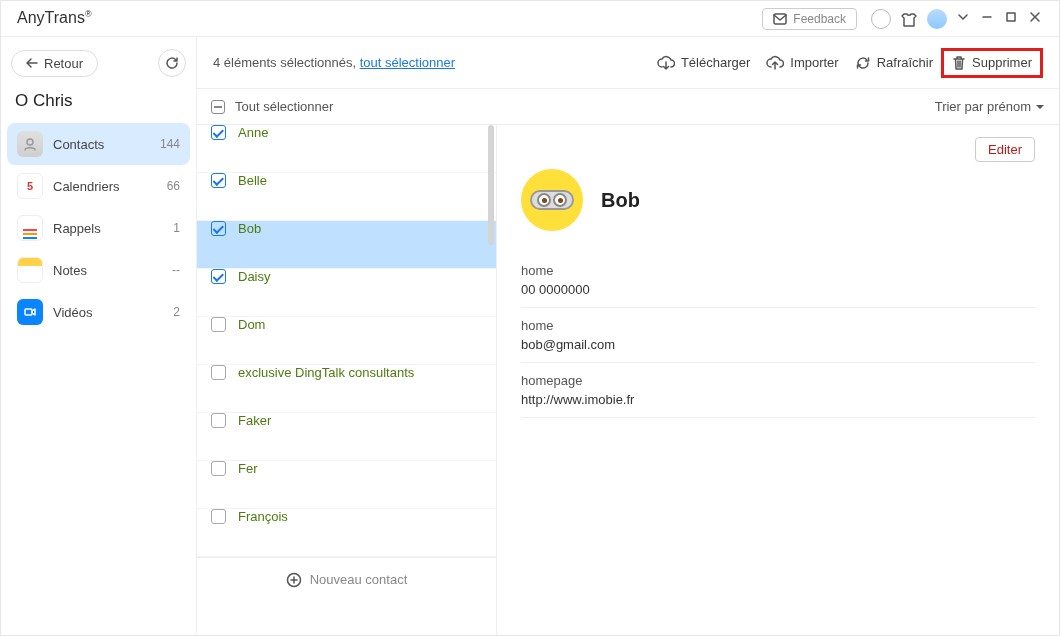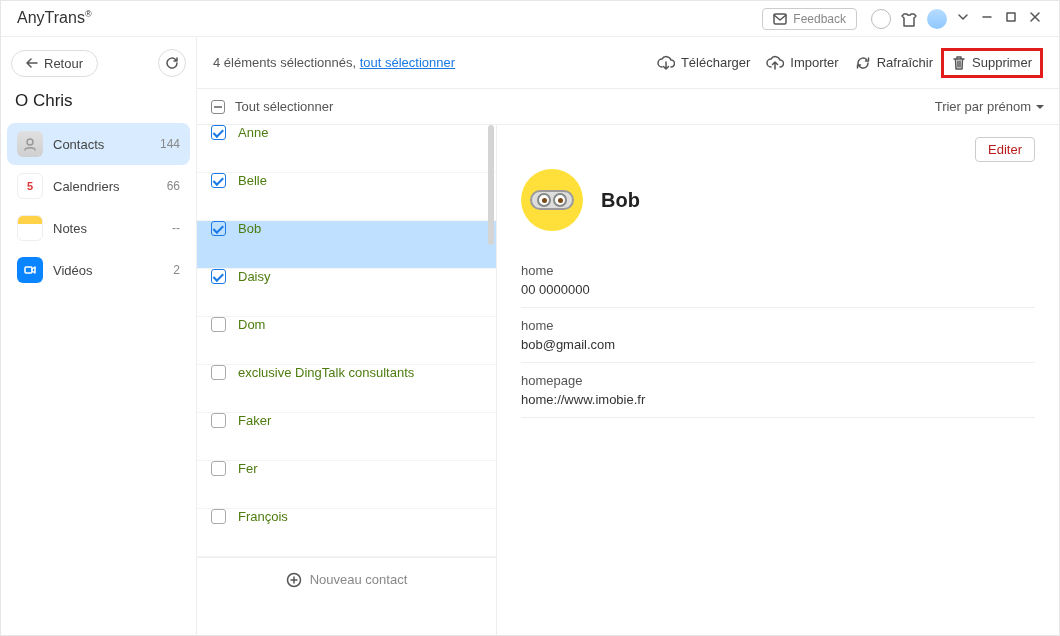--- a/index.html
+++ b/index.html
@@ -145,20 +145,25 @@
             </span>
           <span>Contacts</span>
           <span class="count">144</span>
         </div>
         <div class="side-item">
           <span class="side-icon icon-cal">5</span>
           <span>Calendriers</span>
           <span class="count">66</span>
         </div>
         <div class="side-item">
+          <span class="side-icon icon-rappels"></span>
+          <span>Rappels</span>
+          <span class="count">1</span>
+        </div>
+        <div class="side-item">
           <span class="side-icon icon-notes"></span>
           <span>Notes</span>
           <span class="count">--</span>
         </div>
         <div class="side-item">
           <span class="side-icon icon-videos">
               <svg width="14" height="14" viewBox="0 0 14 14" style="stroke:#fff">
                 <rect x="2" y="4" width="7" height="6" rx="1"></rect>
                 <path d="M9 6 L12 4 L12 10 L9 8"></path>
               </svg>
@@ -279,21 +284,21 @@
               <div class="field-group">
                 <div class="label">home</div>
                 <div class="value">00 0000000</div>
               </div>
               <div class="field-group">
                 <div class="label">home</div>
                 <div class="value">bob@gmail.com</div>
               </div>
               <div class="field-group">
                 <div class="label">homepage</div>
-                <div class="value">home://www.imobie.fr</div>
+                <div class="value">http://www.imobie.fr</div>
               </div>
             </div>
         </div>
       </div>
 
     </div>
   </div>
 </div>
 
 </body></html>

